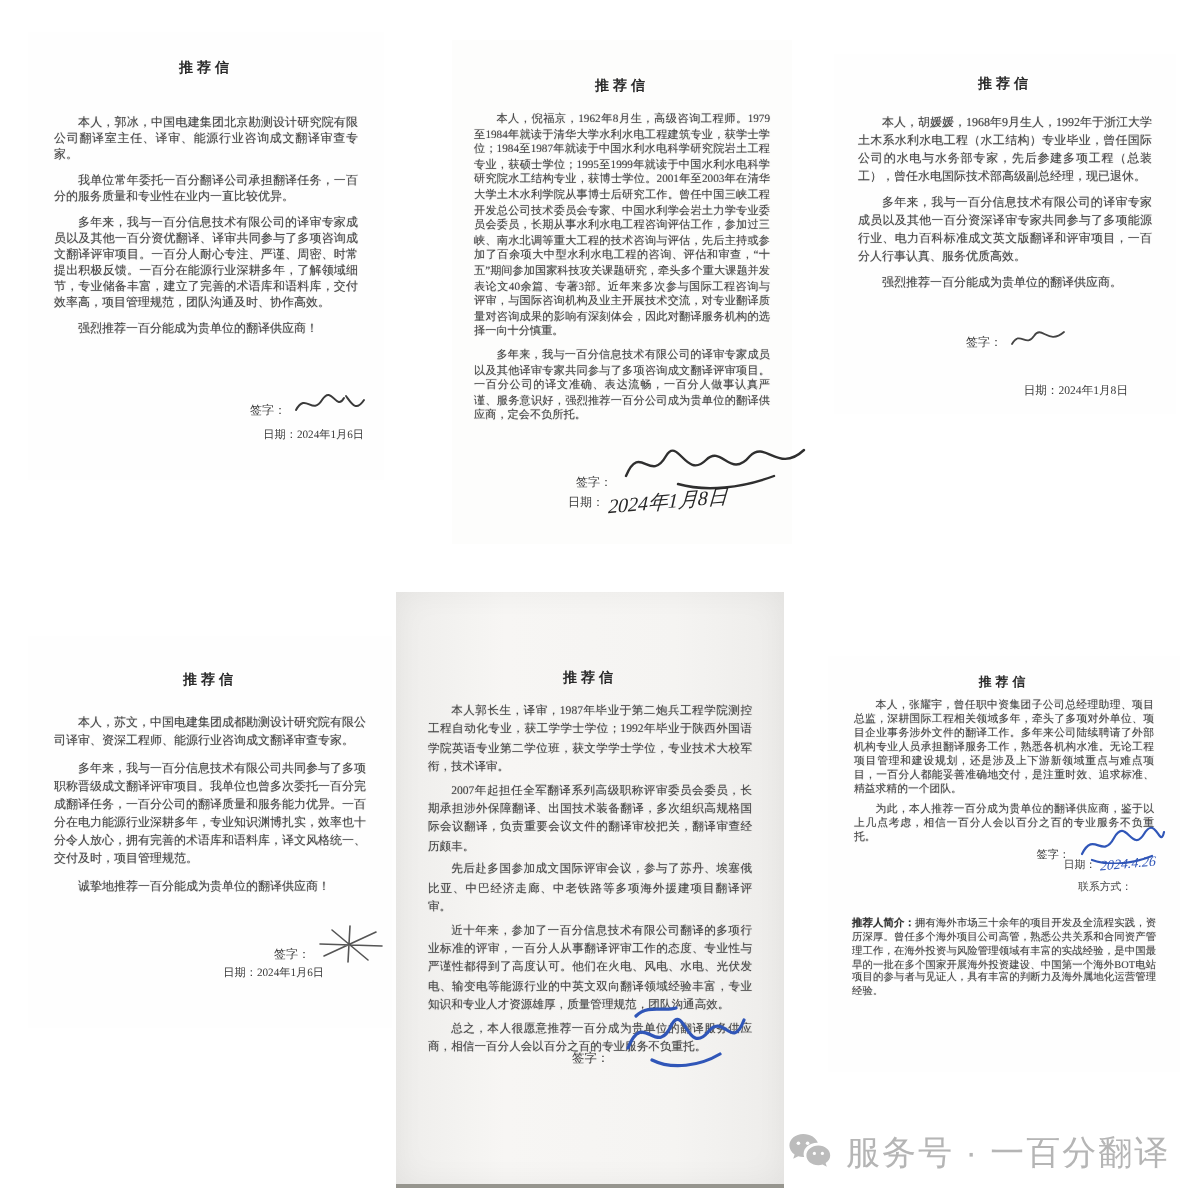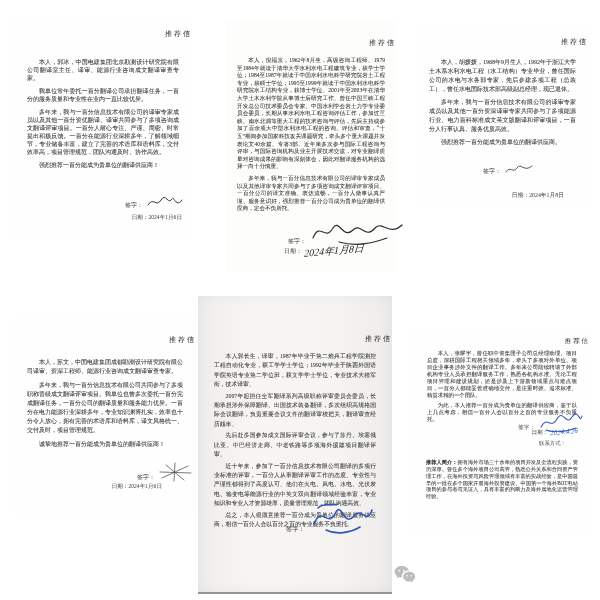--- a/index.html
+++ b/index.html
@@ -1,19 +1,19 @@
 <!DOCTYPE html>
 <html><head>
 <meta charset="utf-8">
 <style>
   html,body{margin:0;padding:0;background:#fff;}
   .canvas{position:relative;width:600px;height:600px;background:#ffffff;overflow:hidden;
           font-family:"Liberation Serif","DejaVu Serif",serif;}
   .page{position:absolute;background:#fefefe;color:#3c3c3c;}
-  .ltitle{text-align:right;font-weight:normal;color:#2a2a2a;font-size:7px;letter-spacing:2px;}
+  .ltitle{text-align:center;font-weight:bold;color:#2a2a2a;font-size:7px;letter-spacing:2px;}
   .body{position:absolute;left:0;right:0;}
   .body p{margin:0;text-indent:2em;text-align:justify;color:#4a4a4a;
           text-shadow:0 0 0.5px rgba(80,80,80,.55);}
   .sigrow{position:absolute;display:flex;align-items:flex-end;gap:3px;white-space:nowrap;}
   .sigrow .lbl{color:#3a3a3a;}
   .daterow{position:absolute;color:#3a3a3a;white-space:nowrap;display:flex;align-items:center;gap:2px;}
   .scrawl{display:inline-block;transform:rotate(-5deg) skewX(-8deg);font-style:italic;color:#262626;}
   .contactrow{position:absolute;color:#4a4a4a;white-space:nowrap;}
   .intro{position:absolute;text-align:justify;color:#4a4a4a;text-shadow:0 0 0.5px rgba(80,80,80,.5);}
   .intro .ilbl{font-weight:bold;color:#303030;}
@@ -189,15 +189,16 @@
 
   <div class="watermark">
     <svg width="24" height="21" viewBox="0 0 24 21">
       <path d="M8.6 1C4.8 1 1.7 3.5 1.7 6.7c0 1.8 1 3.4 2.6 4.5l-.7 2.2 2.5-1.3c.8.2 1.6.4 2.5.4h.5c-.2-.5-.3-1-.3-1.5 0-3.1 3-5.6 6.7-5.6h.4C15.2 3 12.2 1 8.6 1z" fill="#bcbcbc"></path>
       <circle cx="6.2" cy="5.6" r="0.9" fill="#ffffff"></circle>
       <circle cx="10.8" cy="5.6" r="0.9" fill="#ffffff"></circle>
       <path d="M16.2 6.8c-3.3 0-6 2.2-6 4.9s2.7 4.9 6 4.9c.7 0 1.4-.1 2.1-.3l2.1 1.1-.6-1.9c1.4-.9 2.3-2.3 2.3-3.8 0-2.7-2.6-4.9-5.9-4.9z" fill="#bcbcbc"></path>
       <circle cx="14.2" cy="10.7" r="0.8" fill="#ffffff"></circle>
       <circle cx="18.2" cy="10.7" r="0.8" fill="#ffffff"></circle>
     </svg>
+    <span class="wm-text">服务号 · 一百分翻译</span>
   </div>
 
 </div>
 
 </body></html>

